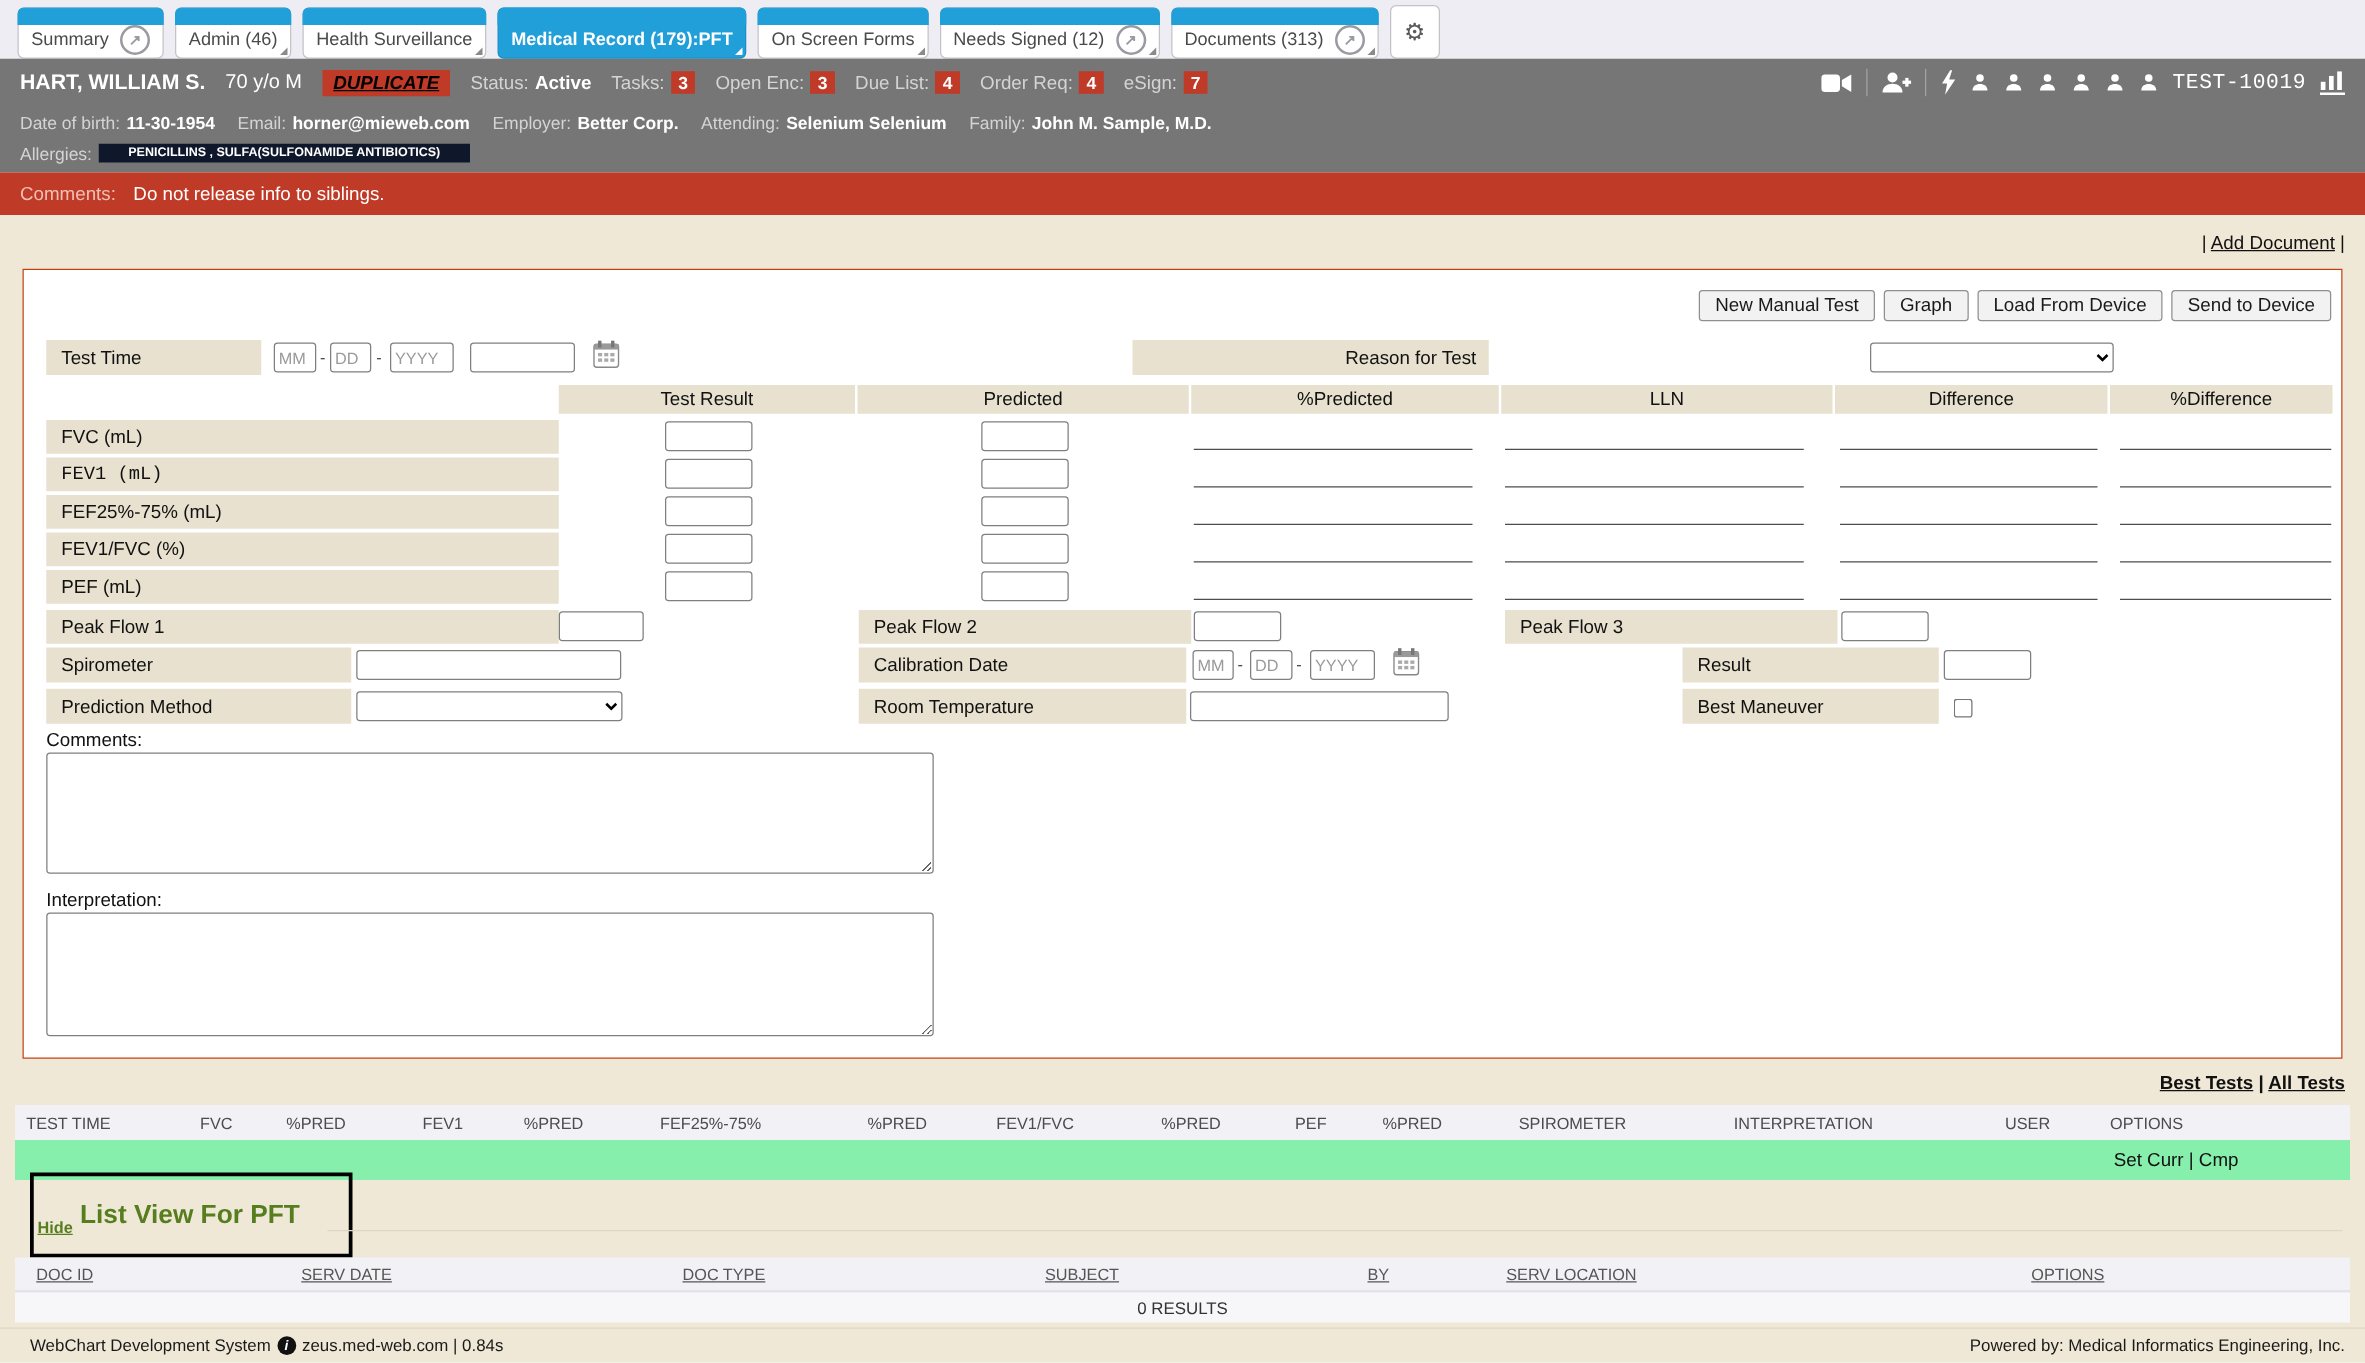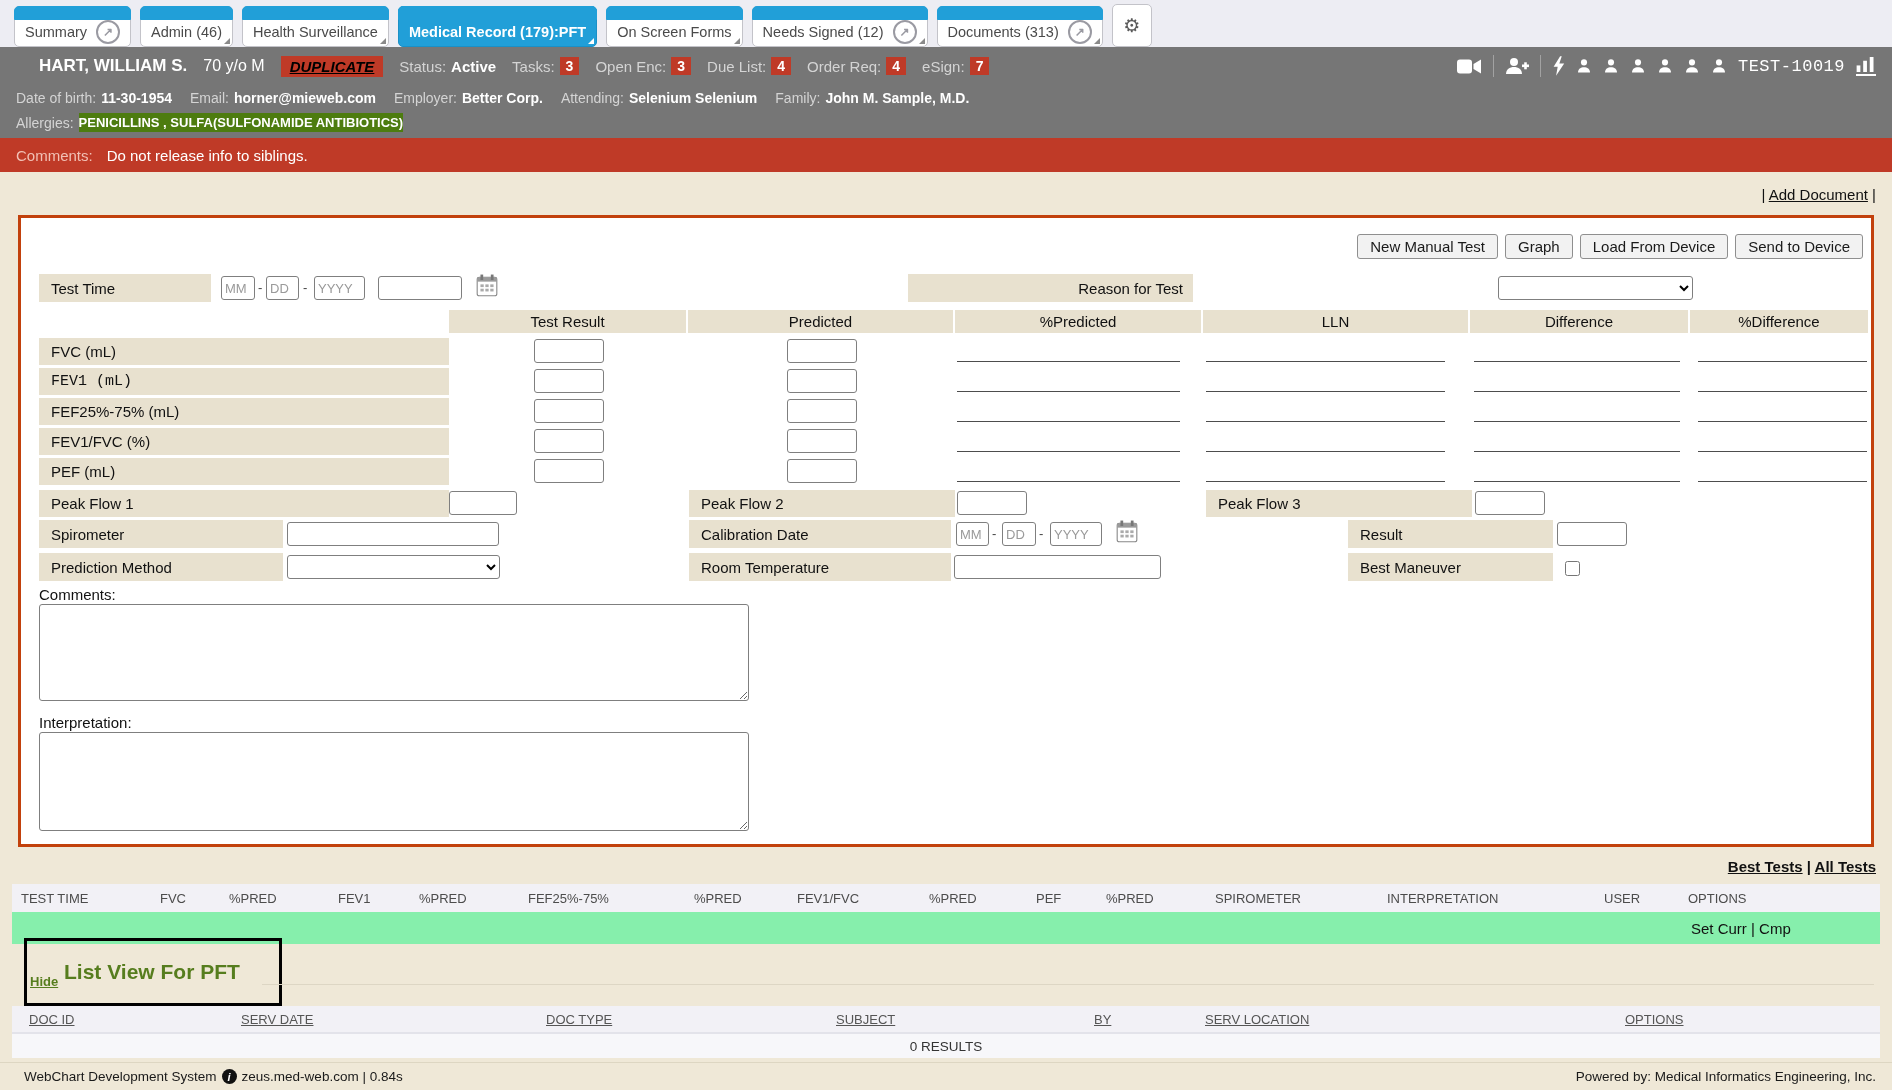--- a/index.html
+++ b/index.html
@@ -13,51 +13,51 @@
   .tab .tlabel{font-size:14.5px;color:#4a4a4a;white-space:nowrap;position:relative;}
   .tab.active{background:#219fd8;border-color:#1b90c6;}
   .tab.active .tlabel{color:#fff;font-weight:bold;}
   .tab.notch::after{content:"";position:absolute;right:2px;bottom:2px;border-style:solid;border-width:0 0 6px 6px;border-color:transparent transparent #8a8a8a transparent;}
   .tab.active.notch::after{border-color:transparent transparent #fff transparent;}
   .extcirc{position:relative;width:20px;height:20px;border:2px solid #9a9aa2;border-radius:50%;color:#9a9aa2;display:inline-flex;align-items:center;justify-content:center;font-size:12px;font-weight:bold;margin-left:9px;background:#fff;}
   .gearbtn{height:41px;width:38px;background:#fff;border:1px solid #c3c3c9;border-radius:5px;display:flex;align-items:center;justify-content:center;font-size:19px;color:#5a5a5a;cursor:pointer;}
 
   
   .graybar{position:absolute;left:0;top:47px;width:100%;height:91px;background:#767676;color:#fff;box-sizing:border-box;}
-  .namerow{display:flex;align-items:center;height:38px;padding:0 16px;gap:16px;font-size:15px;margin-left:23px;}
+  .namerow{display:flex;align-items:center;height:38px;padding:0 16px;gap:16px;font-size:15px;}
   .pname{font-size:17px;font-weight:bold;}
   .agesex{font-size:16px;}
   .redbadge{background:#bf3a27;color:#000000;padding:2px 9px;font-weight:bold;font-style:italic;}
   .dup{font-size:15px;text-decoration:underline;cursor:pointer;}
   .glabel{color:#d4d4d4;}
   .gval{color:#fff;font-weight:bold;}
   .cnt{background:#bf3a27;color:#fff;font-weight:bold;padding:1px 6px;font-size:14px;}
   .iconcluster{margin-left:auto;display:flex;align-items:center;gap:11px;font-family:Liberation Mono, monospace;}
   .vdiv{width:1px;height:22px;background:#a2a2a2;}
   .pid{font-size:17px;letter-spacing:0.5px;}
   .chartlink{border-bottom:2px solid #fff;padding-bottom:2px;cursor:pointer;display:flex;}
   .demorow{display:flex;align-items:center;height:25px;padding:0 16px;gap:18px;font-size:14px;white-space:nowrap;}
   .pair{display:flex;gap:5px;align-items:center;}
-  .allergybadge{background:#4d7c0f;color:#fff;font-weight:bold;padding:2px 0;font-size:13px;}
+  .allergybadge{background:#0f172a;color:#fff;font-weight:bold;padding:2px 24px;font-size:10px;}
   .med{color:#e7c544;font-weight:bold;cursor:pointer;}
   .med + .med::before{content:attr(data-sep);color:#e7c544;font-weight:bold;}
 
   
   .redbar{position:absolute;left:0;top:138px;width:100%;height:34px;background:#bf3a27;color:#fff;display:flex;align-items:center;padding:0 16px;box-sizing:border-box;font-size:15px;gap:14px;}
   .redbar .clabel{color:#f1c0b5;}
   .redbar .ctext{color:#fff;}
 
   
   .adddoc{position:absolute;top:186px;right:16px;font-size:15px;color:#111;}
   .adddoc a{color:#111;text-decoration:underline;cursor:pointer;}
   .btnrow{position:absolute;top:16px;right:8px;display:flex;gap:7px;}
   .btn{background:#f2f2f2;border:1px solid #8f8f8f;border-radius:3px;font-size:15px;padding:3px 12px;color:#1a1a1a;cursor:pointer;font-family:"Liberation Sans",sans-serif;}
 
   
-  .panel{position:absolute;left:18px;top:215px;width:1856px;height:632px;background:#fff;border:3px solid #c2410c;box-sizing:border-box;}
+  .panel{position:absolute;left:18px;top:215px;width:1856px;height:632px;background:#fff;border:1px solid #c2410c;box-sizing:border-box;}
   .lblcell{position:absolute;background:#e8e1cf;height:27px;display:flex;align-items:center;padding-left:12px;box-sizing:border-box;font-size:15px;color:#111;}
   .colhdr{position:absolute;background:#e8e1cf;height:23px;display:flex;align-items:center;justify-content:center;font-size:15px;color:#111;}
   .inp{position:absolute;height:24px;border:1px solid #7f7f7f;border-radius:3px;box-sizing:border-box;font-size:13px;padding:0 3px;font-family:"Liberation Sans",sans-serif;color:#222;}
   .inp::placeholder{color:#9a9a9a;}
   .dsep{position:absolute;font-size:13px;color:#444;}
   .ln{position:absolute;height:1px;background:#4d4d4d;}
   .tarea{position:absolute;border:1px solid #7f7f7f;border-radius:3px;box-sizing:border-box;font-family:"Liberation Sans",sans-serif;font-size:13px;resize:both;}
   .flabel{position:absolute;font-size:15px;color:#111;}
   .fsel{position:absolute;height:24px;font-size:13px;font-family:"Liberation Sans",sans-serif;border:1px solid #7f7f7f;border-radius:3px;background:#fff;}
   .calico{position:absolute;cursor:pointer;display:flex;}

